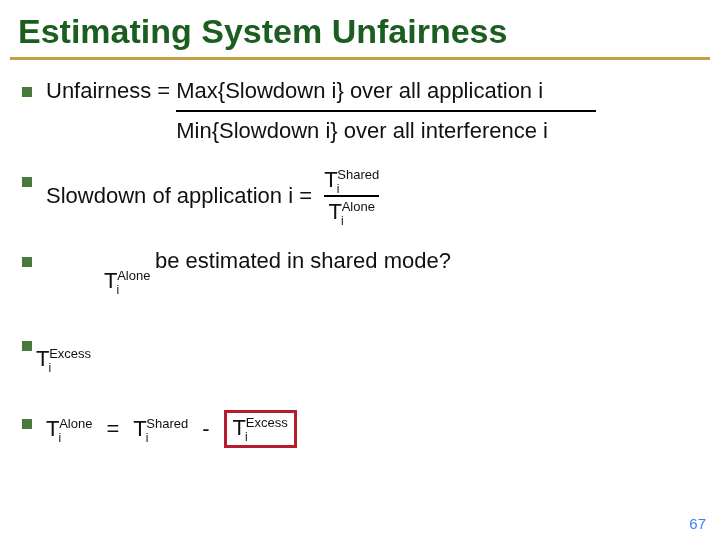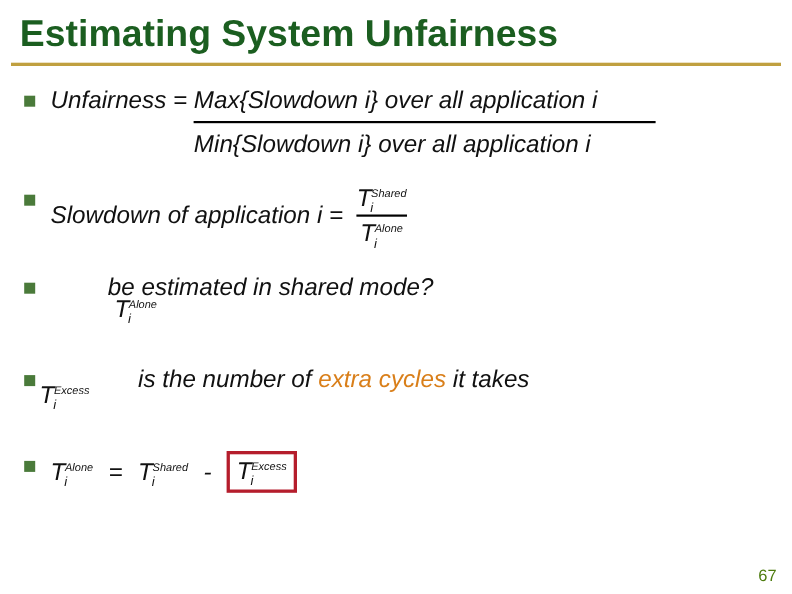--- a/index.html
+++ b/index.html
@@ -16,21 +16,20 @@
     font-size: 34px;
     font-weight: bold;
     padding: 12px 0 0 18px;
   }
   .title-underline {
     margin: 6px 10px 0 10px;
     border-bottom: 3px solid #c0a040;
   }
   .body {
     padding: 18px 12px 0 22px;
-    font-style: italic;
   }
   .item {
     display: flex;
     align-items: flex-start;
     font-size: 22px;
     color: #111;
     margin-bottom: 24px;
     position: relative;
   }
   .bullet {
@@ -48,21 +47,21 @@
     margin: 6px 0 2px 0;
   }
   .term {
     display: inline-block;
     position: relative;
     line-height: 1;
     vertical-align: baseline;
   }
   .tbase { font-size: 22px; }
   .sub { font-size: 12px; position: relative; top: 6px; margin-left: -1px; }
-  .sup { font-size: 10px; position: relative; top: -8px; margin-left: -2px; }
+  .sup { font-size: 13px; position: relative; top: -8px; margin-left: -2px; }
   .frac2 {
     display: inline-block;
     text-align: center;
     vertical-align: middle;
     position: relative;
   }
   .frac2 .num, .frac2 .den { display: block; line-height: 1.1; }
   .frac2 .rule {
     display: block;
     border-top: 2px solid #000;
@@ -72,21 +71,21 @@
   .box-red {
     border: 3px solid #b51d2c;
     padding: 2px 6px 4px 6px;
     display: inline-block;
   }
   .pagenum {
     position: absolute;
     bottom: 8px;
     right: 14px;
     font-size: 15px;
-    color: #4d7c0f;
+    color: #3b82f6;
   }
   .row3 { min-height: 60px; }
   .row4 { min-height: 54px; }
   .abs-t {
     position: absolute;
   }
   .eqrow {
     display: flex;
     align-items: center;
     gap: 6px;
@@ -102,21 +101,21 @@
 <div class="body">
 
   <div class="item">
     <div class="bullet"></div>
     <div class="content">
       <div style="display:flex;align-items:flex-start;">
         <span style="white-space:pre;">Unfairness = </span>
         <div style="display:inline-block;">
           <div class="line">Max{Slowdown i} over all application i</div>
           <div class="frac-rule" style="width:420px;"></div>
-          <div class="line" style="margin-top:6px;">Min{Slowdown i} over all application i</div>
+          <div class="line" style="margin-top:6px;">Min{Slowdown i} over all interference i</div>
         </div>
       </div>
     </div>
   </div>
 
   <div class="item">
     <div class="bullet"></div>
     <div class="content" style="display:flex;align-items:center;">
       <span style="white-space:pre;">Slowdown of application i =  </span>
       <span class="frac2">
@@ -130,33 +129,30 @@
       </span>
     </div>
   </div>
 
   <div class="item row3">
     <div class="bullet"></div>
     <div class="content">
       <span class="term abs-t" style="left:58px; top:22px;">
         <span class="tbase">T</span><span class="sub">i</span><span class="sup">Alone</span>
       </span>
-      <span style="margin-left:52px;"> be estimated in shared mode?</span>
+      <span style="margin-left:109px;"> be estimated in shared mode?</span>
     </div>
   </div>
 
   <div class="item row4">
     <div class="bullet"></div>
     <div class="content">
       <span class="term abs-t" style="left:-10px; top:16px;">
         <span class="tbase">T</span><span class="sub">i</span><span class="sup">Excess</span>
       </span>
-      <div>
-        <span style="white-space:pre;">             </span><span>is the number of </span><span class="orange">extra cycles</span><span> it takes</span>
-      </div>
     </div>
   </div>
 
   <div class="item" style="margin-top:10px;">
     <div class="bullet"></div>
     <div class="content eqrow">
       <span class="term">
         <span class="tbase">T</span><span class="sub">i</span><span class="sup">Alone</span>
       </span>
       <span style="margin:0 8px;">=</span>

